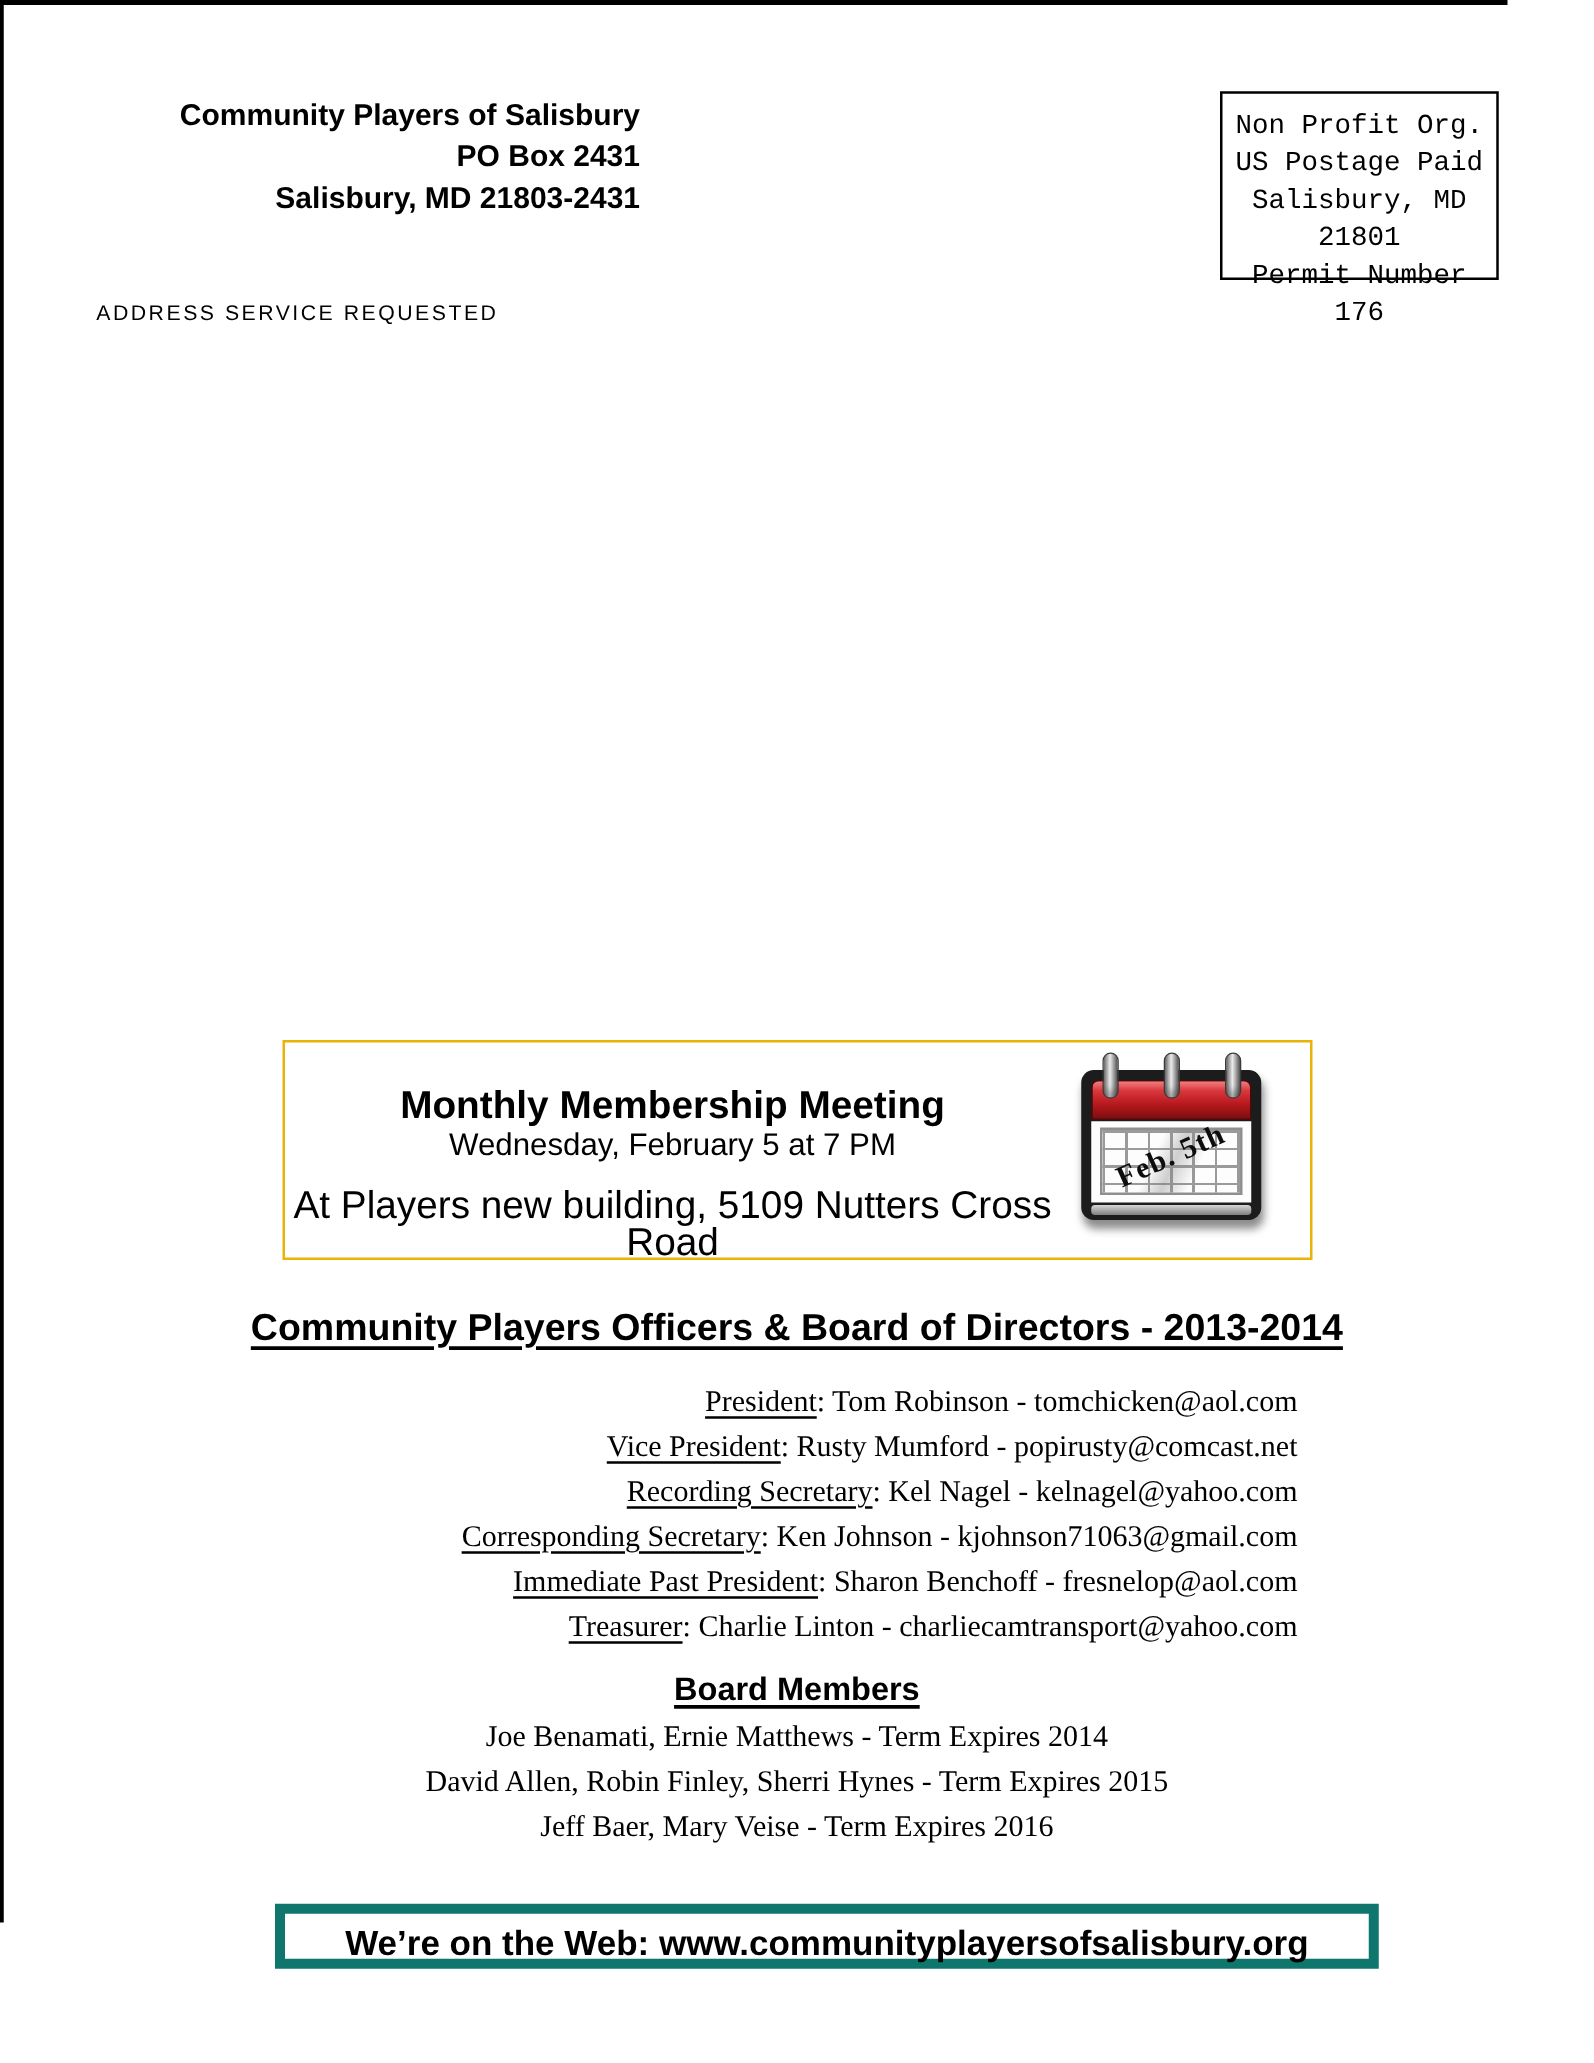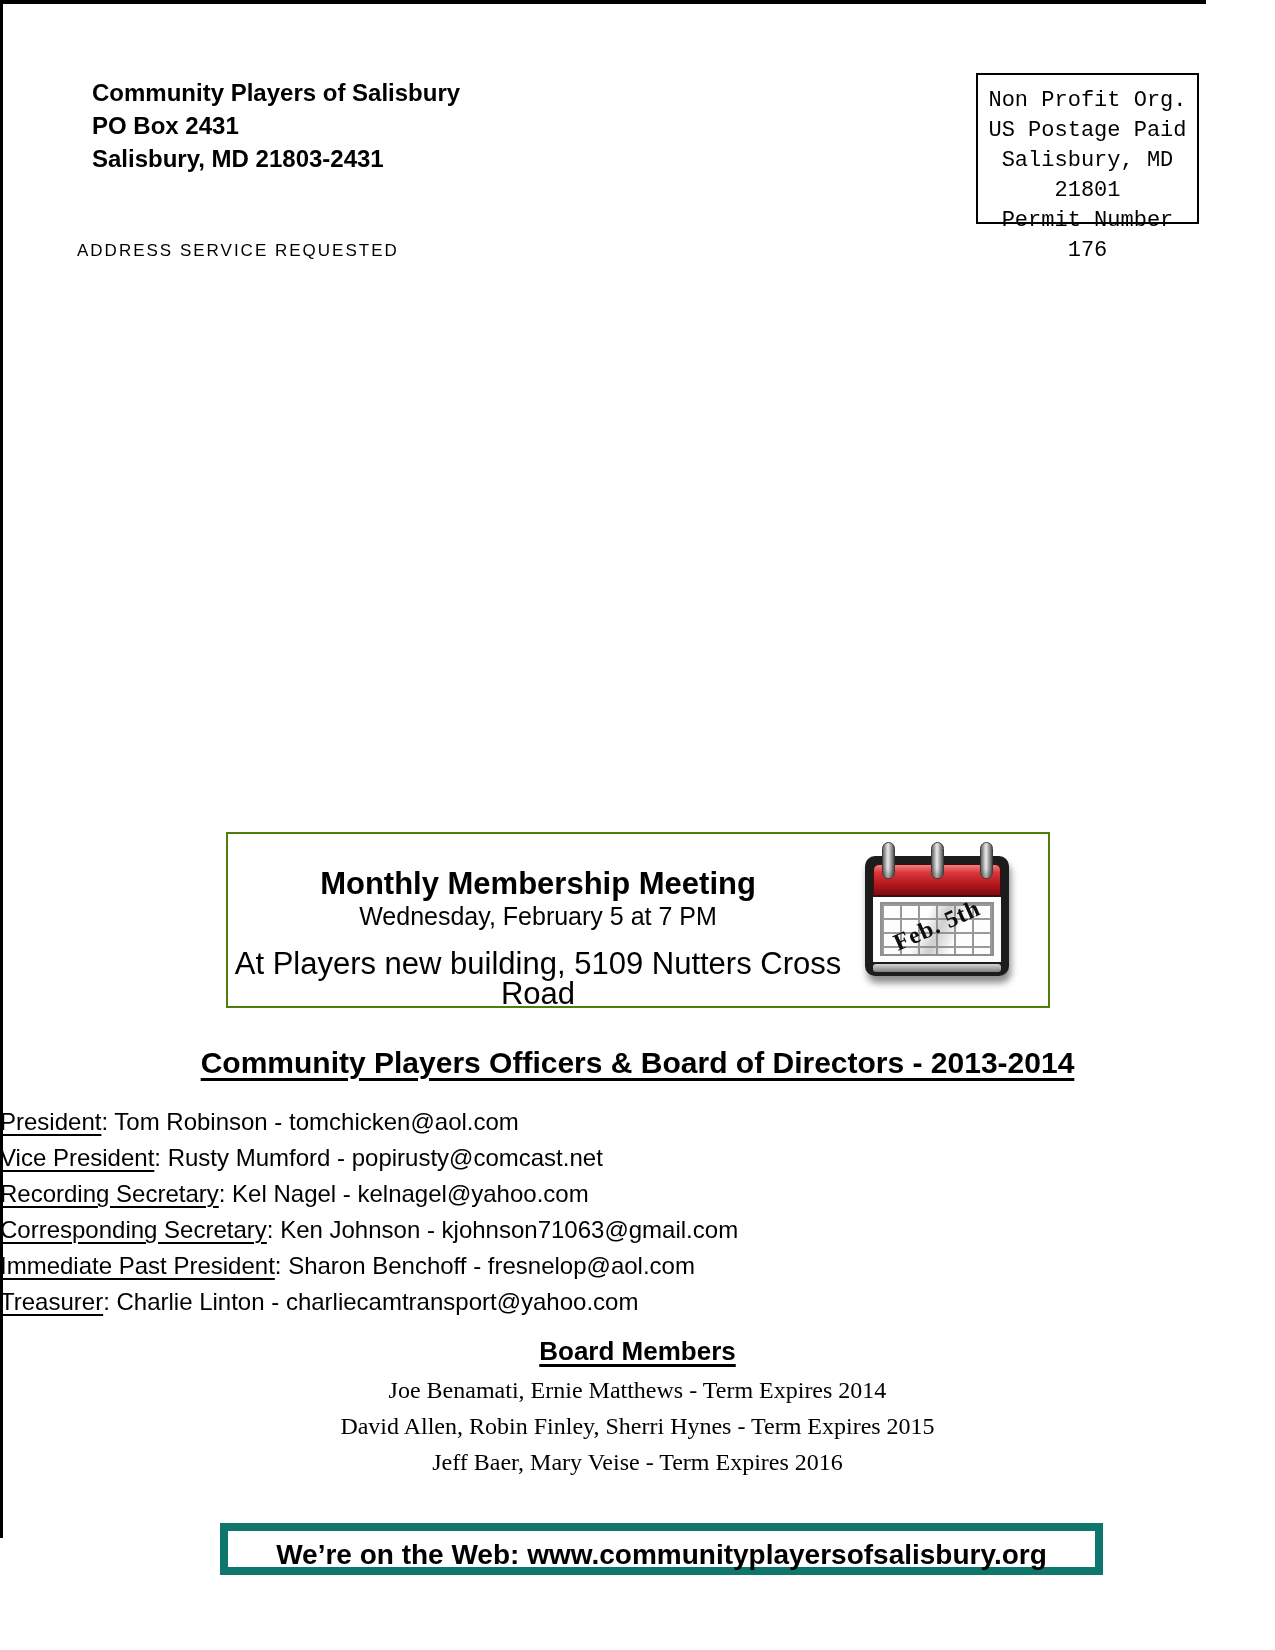--- a/index.html
+++ b/index.html
@@ -6,38 +6,38 @@
   .page{
     position:relative;width:1275px;height:1650px;background:#ffffff;
     font-family:"Liberation Sans",sans-serif;color:#000;overflow:hidden;
   }
   
   .edge-top{position:absolute;top:0;left:0;width:1206px;height:4px;background:#000;}
   .edge-left{position:absolute;top:0;left:0;width:3px;height:1538px;background:#000;}
 
   
   .sender{
-    position:absolute;left:92px;top:76px;width:420px;text-align:left;
+    position:absolute;left:92px;top:76px;width:420px;text-align:right;
     font-weight:bold;font-size:24px;line-height:33px;
   }
   .addr-service{
     position:absolute;left:77px;top:241px;font-size:17px;letter-spacing:2px;
   }
 
   
   .postage{
     position:absolute;left:976px;top:73px;width:223px;height:151px;box-sizing:border-box;
     border:2px solid #000;text-align:center;
     font-family:Liberation Mono, monospace;font-size:22px;line-height:30px;padding-top:11px;
   }
 
   
   .meeting{
     position:absolute;left:226px;top:832px;width:824px;height:176px;box-sizing:border-box;
-    border:2px solid #4d7c0f;
+    border:2px solid #eab308;
   }
   .meeting-text{position:absolute;left:0;top:0;width:620px;text-align:center;padding-top:33px;}
   .meeting-title{font-weight:bold;font-size:31px;line-height:34px;}
   .meeting-date{font-size:25px;line-height:30px;}
   .meeting-loc{font-size:31px;line-height:30px;margin-top:18px;}
 
   
   .calendar{position:absolute;left:637px;top:8px;width:144px;height:142px;}
   .cal-frame{
     position:absolute;left:0;top:14px;width:144px;height:120px;background:#1c1c1c;
@@ -78,22 +78,22 @@
     letter-spacing:1px;
   }
 
   
   .officers-title{
     position:absolute;left:0;top:1046px;width:1275px;text-align:center;
     font-weight:bold;font-size:30px;
     text-decoration:underline;text-decoration-thickness:3px;text-underline-offset:5px;
   }
   .officer-list{
-    position:absolute;left:0;top:1104px;width:1038px;text-align:left;
-    font-family:Liberation Sans, sans-serif;font-size:24px;
+    position:absolute;left:0;top:1104px;width:1038px;text-align:right;
+    font-family:Liberation Serif, serif;font-size:24px;
   }
   .officer-row{line-height:36px;}
   .officer-role{text-decoration:underline;text-decoration-thickness:2px;text-underline-offset:4px;}
 
   .board-title{
     position:absolute;left:0;top:1336px;width:1275px;text-align:center;
     font-weight:bold;font-size:26px;
     text-decoration:underline;text-decoration-thickness:3px;text-underline-offset:4px;
   }
   .board-list{

